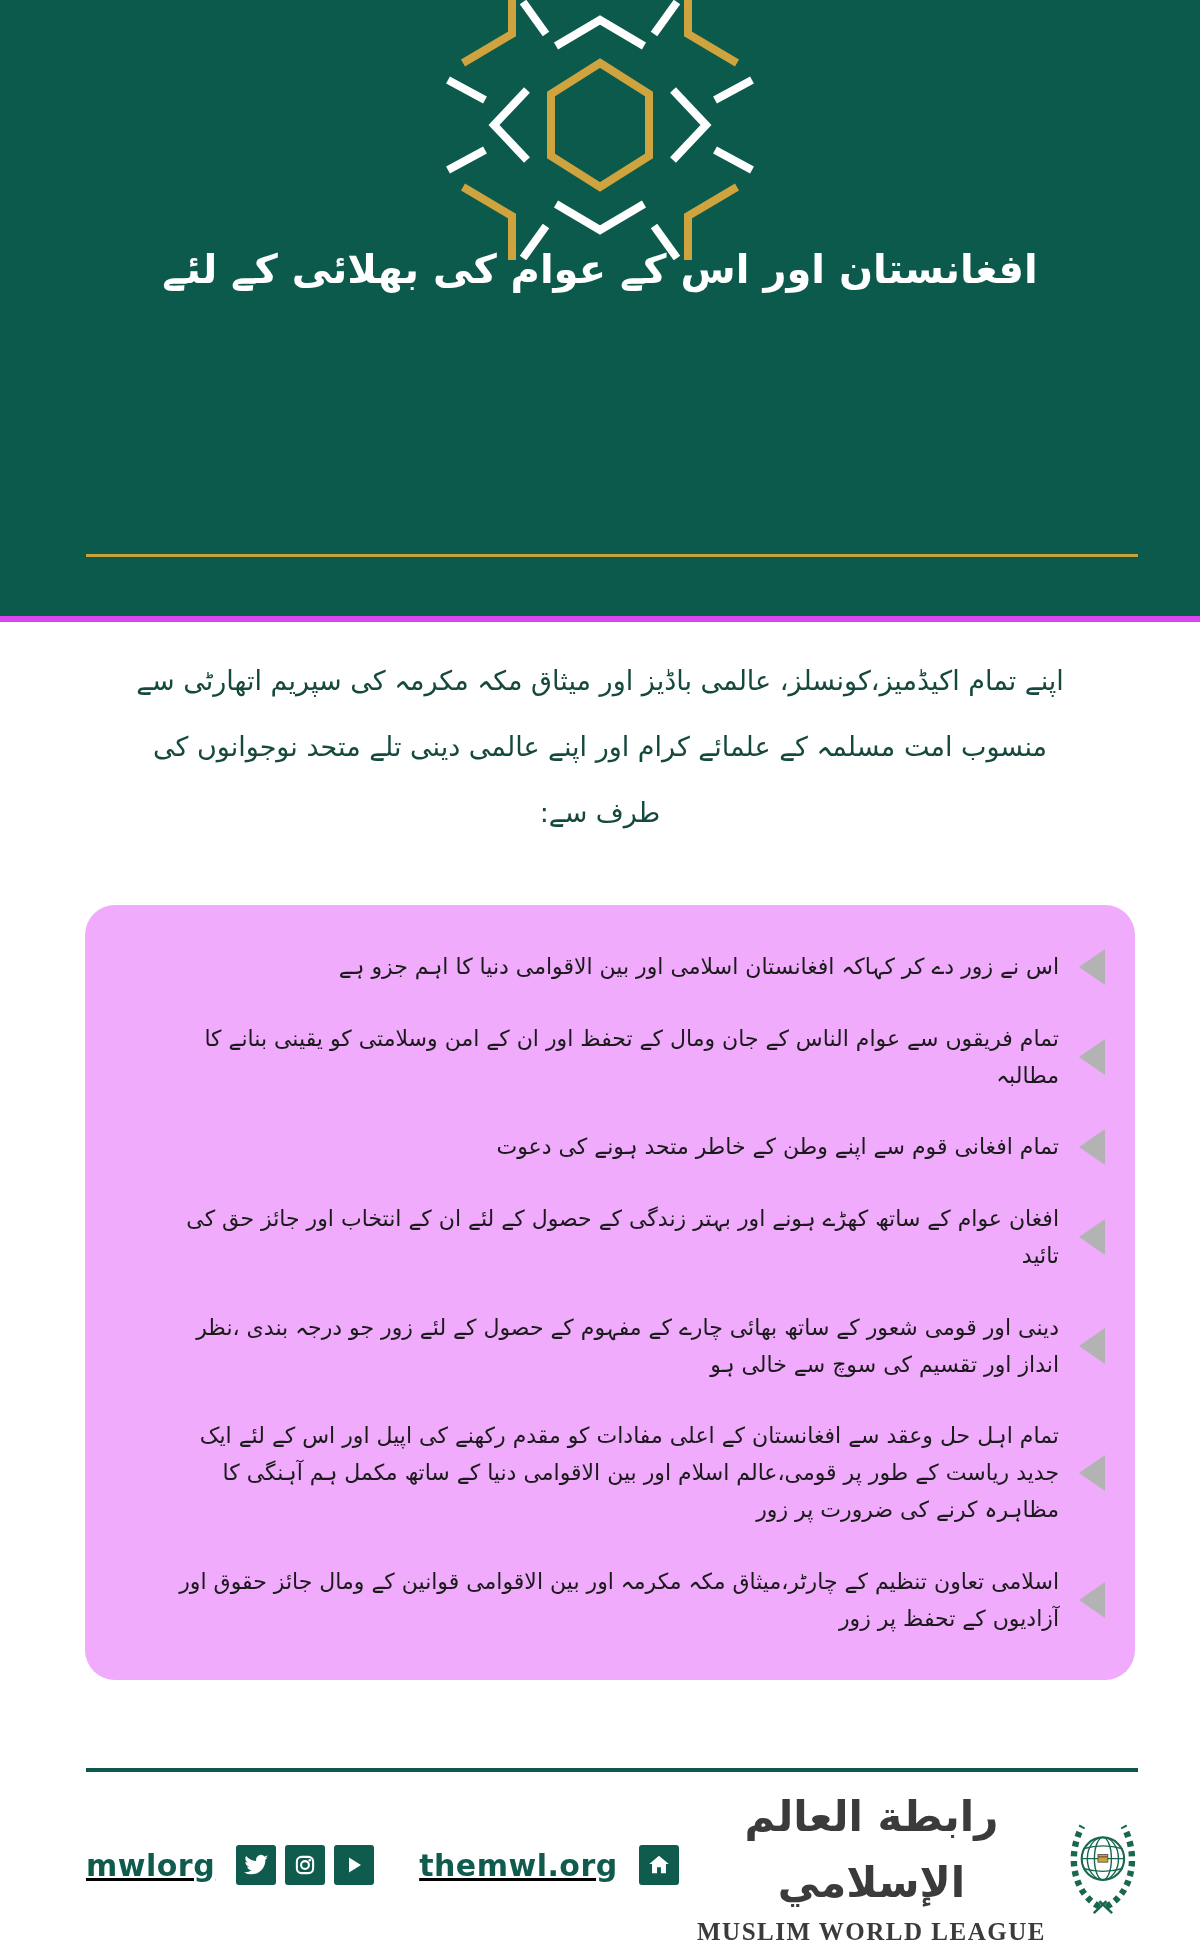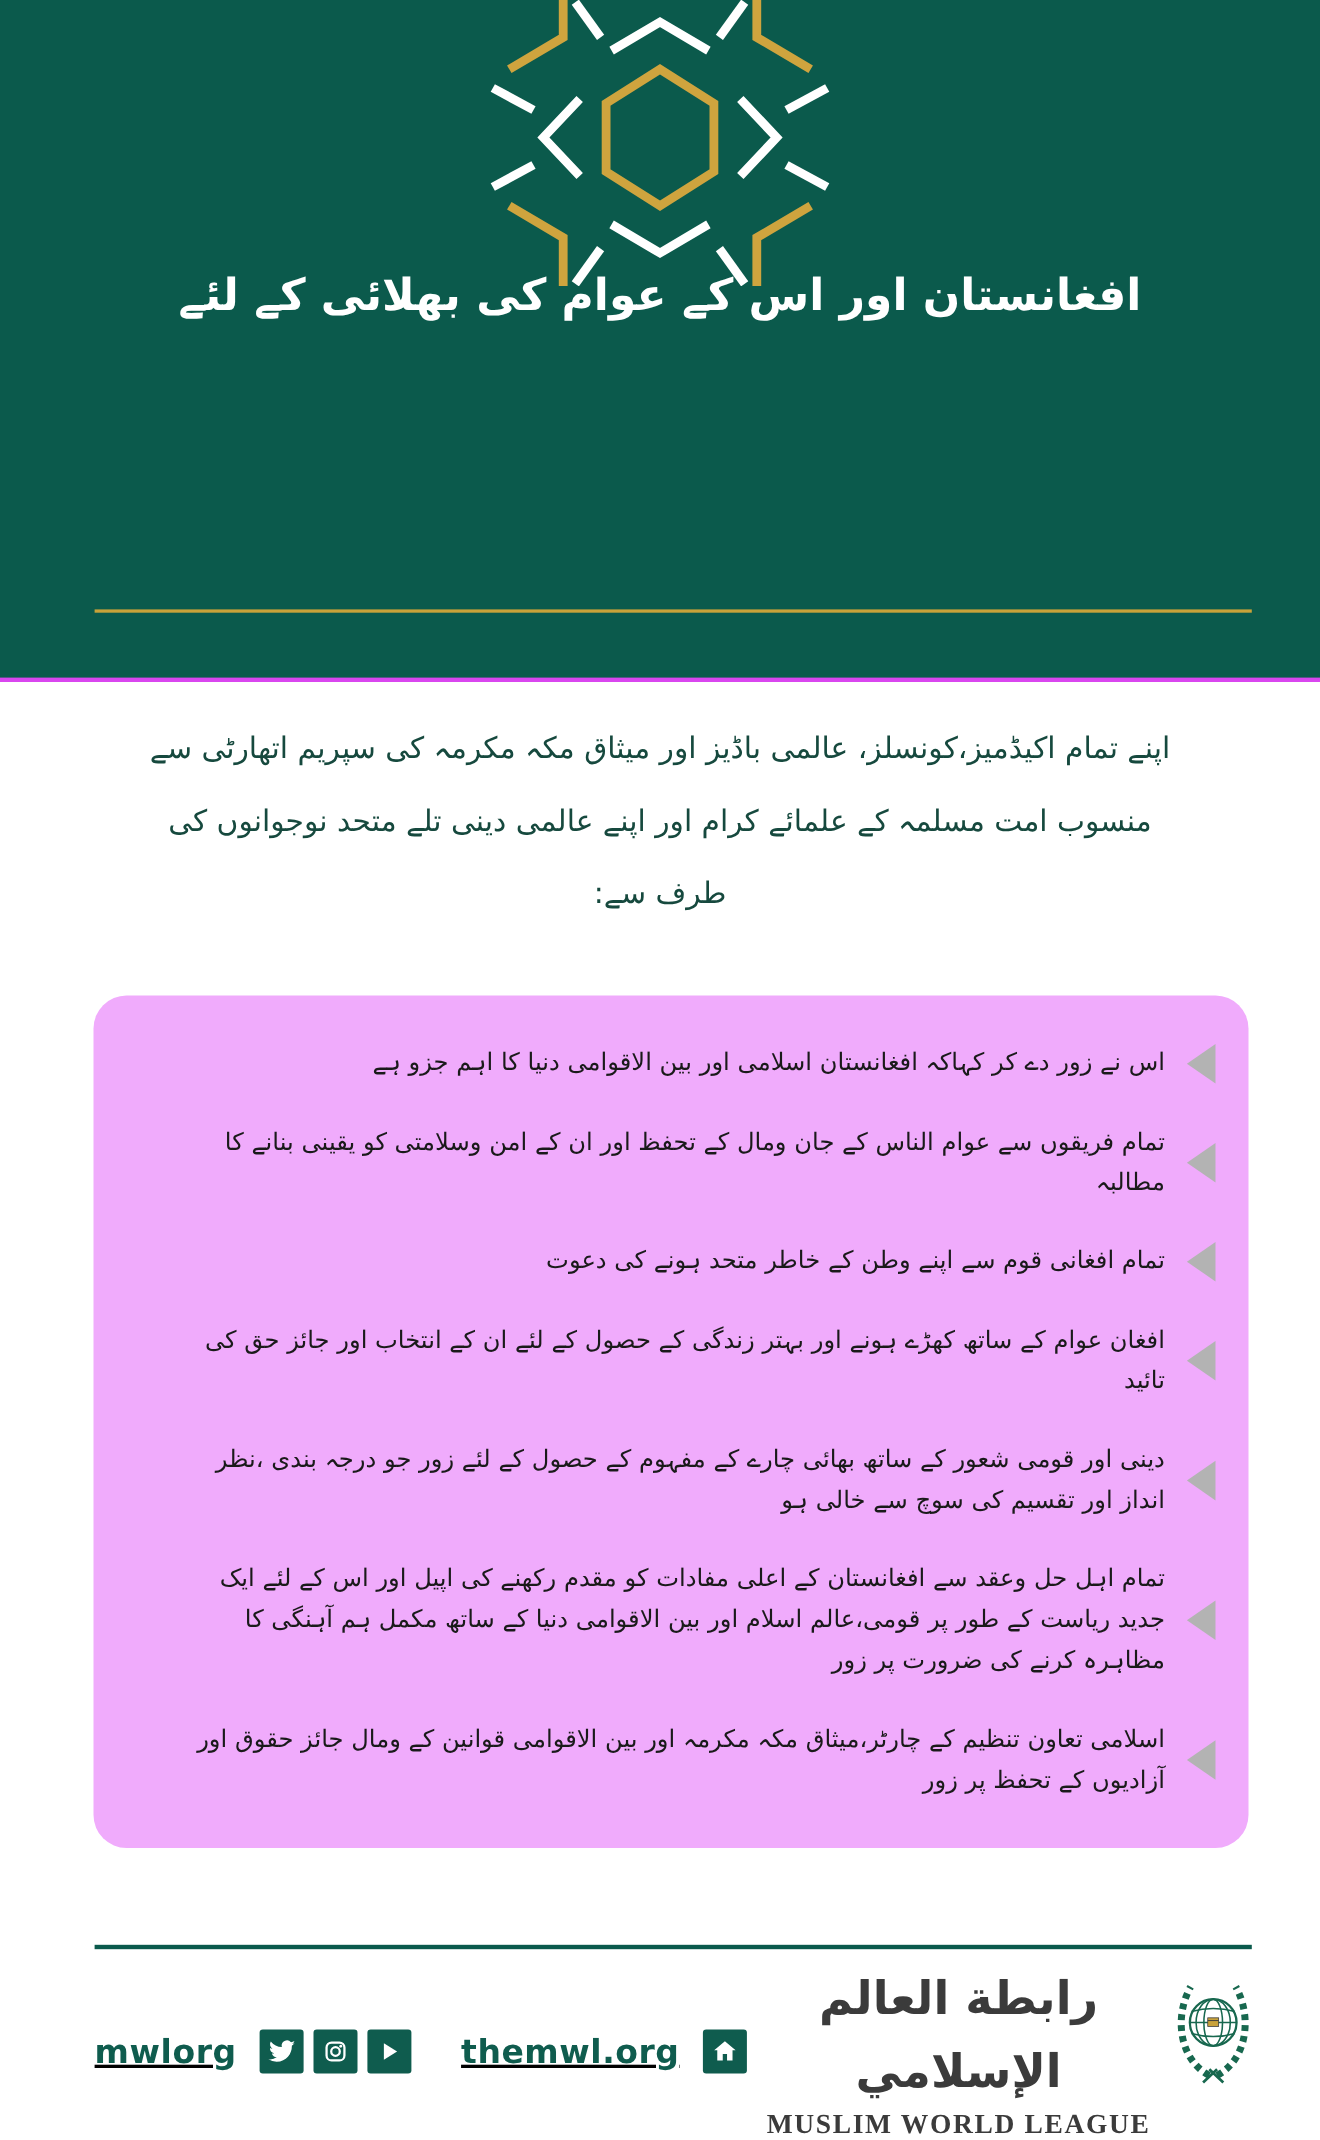--- a/index.html
+++ b/index.html
@@ -3,21 +3,21 @@
 <meta charset="utf-8">
 <style>
   html,body{margin:0;padding:0;}
   body{
     width:1200px;height:1945px;position:relative;overflow:hidden;
     background:#ffffff;font-family:"DejaVu Sans",sans-serif;
   }
   
   .header{
     position:absolute;top:0;left:0;width:1200px;height:616px;
-    background:#0B5A4C;border-bottom:4px solid #d946ef;
+    background:#0B5A4C;border-bottom:6px solid #d946ef;
   }
   .ornament{position:absolute;top:0;left:50%;transform:translateX(-50%);}
   .header-title{
     position:absolute;top:238px;left:0;width:100%;text-align:center;
     direction:rtl;color:#ffffff;font-size:40px;font-weight:bold;line-height:62px;
   }
   .header-subtitle{
     position:absolute;top:312px;left:0;width:100%;text-align:center;
     direction:rtl;color:#D9A53C;font-size:58px;font-weight:bold;line-height:90px;
   }
@@ -58,21 +58,21 @@
   .social-group{display:flex;align-items:center;gap:9px;text-decoration:underline;}
   .footer-label{
     color:#0F5C4E;font-size:30px;font-weight:bold;letter-spacing:0.5px;
   }
   .handle-label{margin-right:12px;}
   .site-label{margin:0 12px 0 36px;}
   .icon-square{
     width:40px;height:40px;border-radius:3px;background:#0F5C4E;
     display:flex;align-items:center;justify-content:center;cursor:pointer;
   }
-  .logo-group{display:flex;align-items:flex-start;}
+  .logo-group{display:flex;align-items:center;}
   .logo-text{text-align:center;}
   .logo-arabic{
     direction:rtl;color:#3B3B3B;font-size:42px;font-weight:bold;line-height:66px;
   }
   .logo-english{
     font-family:"Liberation Serif",serif;font-weight:bold;color:#3B3B3B;
     font-size:25px;letter-spacing:1.5px;margin-top:2px;white-space:nowrap;
   }
 </style>
 </head>

